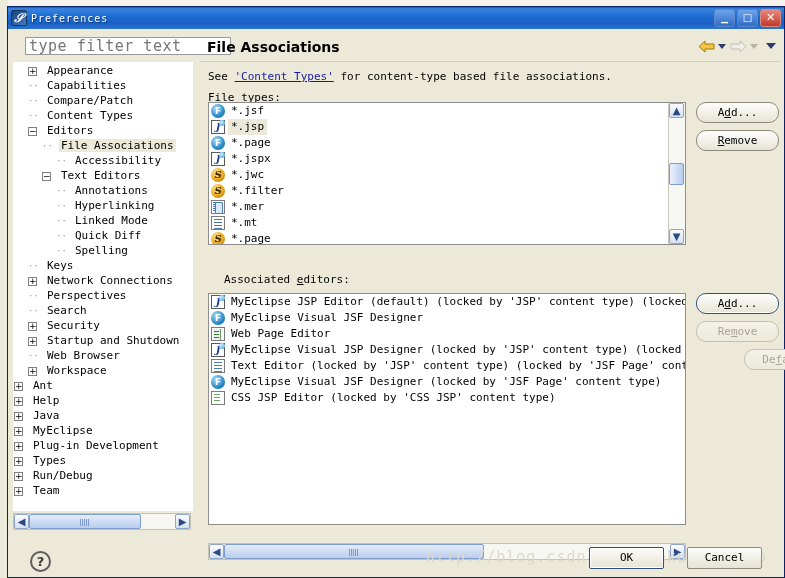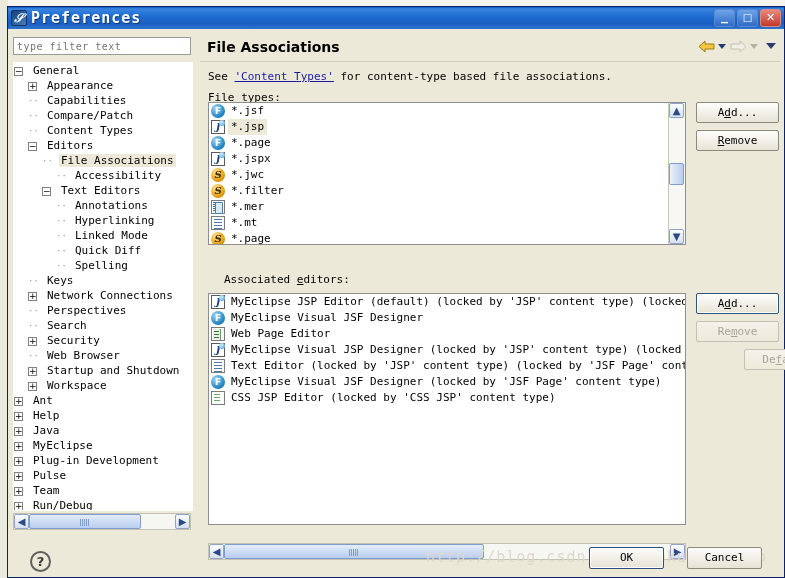--- a/index.html
+++ b/index.html
@@ -20,39 +20,39 @@
           background:#ece9d8;border:1px solid #0a246a;box-sizing:border-box;}
 
   
   #titlebar{position:relative;height:22px;
      background:linear-gradient(to bottom,#0a57c2 0%,#3b84e0 8%,#1f6ed4 40%,#1a5fc4 75%,#2c74cf 100%);
      display:flex;align-items:center;}
   #titlebar .tb-icon{width:16px;height:16px;margin:0 4px 0 3px;border-radius:2px;
      background:linear-gradient(135deg,#1a3f7a,#3f7fc4);border:1px solid #15355f;
      color:#fff;font-family:"DejaVu Serif",serif;font-style:italic;font-weight:bold;
      font-size:12px;line-height:15px;text-align:center;box-sizing:border-box;}
-  #titlebar .tb-title{color:#ffffff;font-family:"DejaVu Sans Mono",monospace;font-weight:bold;
-     font-size:15px;letter-spacing:1px;text-shadow:1px 1px 1px rgba(0,0,0,.45);}
+  #titlebar .tb-title{color:#ffffff;font-family:"DejaVu Sans Mono",monospace;font-weight:normal;
+     font-size:10px;letter-spacing:1px;text-shadow:1px 1px 1px rgba(0,0,0,.45);}
   #titlebar .tb-buttons{position:absolute;right:3px;top:2px;display:flex;gap:2px;}
   .tb-btn{width:21px;height:18px;border:1px solid #5b86c9;border-radius:3px;box-sizing:border-box;
      background:linear-gradient(to bottom,#6fa4ea,#2f6cc4);position:relative;}
   .tb-btn.close{background:linear-gradient(to bottom,#e98a7e,#c0392b);border-color:#d98b80;}
   .tb-btn .gl{position:absolute;left:0;right:0;top:0;bottom:0;color:#fff;font-size:11px;
      font-family:"DejaVu Sans",sans-serif;text-align:center;line-height:16px;font-weight:bold;}
   .tb-btn.min .gl{line-height:11px;font-size:14px;}
   .tb-btn.max .gl{font-size:10px;}
 
   
   #dlgbody{position:absolute;left:0;top:22px;width:100%;height:550px;}
 
   
   #leftpanel{position:absolute;left:5px;top:8px;width:180px;height:505px;}
-  #filter-input{width:178px;height:18px;box-sizing:border-box;border:1px solid #9a9a9a;
-     background:#ffffff;color:#b0b0b0;font-family:"DejaVu Sans Mono",monospace;font-size:10px;
-     padding:1px 3px;letter-spacing:0.5px;}
+  #filter-input{width:206px;height:18px;box-sizing:border-box;border:1px solid #9a9a9a;
+     background:#ffffff;color:#b0b0b0;font-family:"DejaVu Sans Mono",monospace;font-size:15px;
+     padding:1px 3px;letter-spacing:0.5px;margin-left:12px;}
   #tree{position:absolute;left:0;top:25px;width:178px;height:447px;background:#ffffff;
      border:1px solid #ffffff;overflow:hidden;}
   .tnode{height:15px;line-height:15px;white-space:nowrap;font-family:"DejaVu Sans Mono",monospace;
      font-size:11px;color:#000;position:relative;}
   .tnode .lbl{padding:0 2px;}
   .tnode.sel .lbl{background:#ece9d8;}
   .exp{display:inline-block;width:9px;height:9px;line-height:7px;font-size:9px;text-align:center;
      border:1px solid #808080;background:#fff;color:#000;vertical-align:middle;margin-right:3px;
      font-family:"DejaVu Sans",sans-serif;box-sizing:border-box;}
   .nub{display:inline-block;width:9px;margin-right:3px;color:#9a9a9a;text-align:center;
@@ -126,21 +126,21 @@
   .vbar .sb-arrow{width:15px;height:15px;}
   .vbar .vthumb{position:absolute;left:0;width:15px;height:22px;box-sizing:border-box;
      border:1px solid #7e9ccc;border-radius:2px;background:linear-gradient(to right,#eaf1fc,#b9cdee);}
 
   
   #editors-hbar{position:absolute;left:8px;top:508px;width:478px;height:17px;
      background:#f3f2ec;border:1px solid #c5c2b4;box-sizing:border-box;display:flex;align-items:center;}
 
   
   .sidebtn{position:absolute;width:83px;height:21px;box-sizing:border-box;
-     background:linear-gradient(to bottom,#fdfdfb,#e7e4d6);border:1px solid #8c8a7d;border-radius:2px;
+     background:linear-gradient(to bottom,#fdfdfb,#e7e4d6);border:1px solid #8c8a7d;border-radius:10px;
      font-family:"DejaVu Sans Mono",monospace;font-size:11px;color:#000;text-align:center;line-height:19px;}
   .sidebtn u{text-decoration:underline;}
   .sidebtn.focus{border:1px solid #30527f;box-shadow:inset 0 0 0 1px #ffffff;}
   .sidebtn.disabled{color:#a8a49a;border-color:#c3c0b4;background:linear-gradient(to bottom,#f4f2ea,#eceada);}
   #btn-add1{left:496px;top:67px;}
   #btn-remove1{left:496px;top:95px;}
   #btn-add2{left:496px;top:258px;}
   #btn-remove2{left:496px;top:286px;}
   #btn-default{left:496px;top:314px;margin-left:48px;}
 
@@ -180,50 +180,49 @@
         <span class="gl">✕</span>
       </div>
     </div>
   </div>
 
   <div id="dlgbody">
 
     <div id="leftpanel">
       <input id="filter-input" type="text" placeholder="type filter text" style="">
       <div id="tree">
-          <div class="tnode"><span style="display:inline-block;width:0px"></span><span class="exp">−</span><span class="dash"></span><span class="lbl">General</span></div>
           <div class="tnode"><span style="display:inline-block;width:14px"></span><span class="exp">+</span><span class="dash"></span><span class="lbl">Appearance</span></div>
           <div class="tnode"><span style="display:inline-block;width:14px"></span><span class="nub">··</span><span class="dash"></span><span class="lbl">Capabilities</span></div>
           <div class="tnode"><span style="display:inline-block;width:14px"></span><span class="nub">··</span><span class="dash"></span><span class="lbl">Compare/Patch</span></div>
           <div class="tnode"><span style="display:inline-block;width:14px"></span><span class="nub">··</span><span class="dash"></span><span class="lbl">Content Types</span></div>
           <div class="tnode"><span style="display:inline-block;width:14px"></span><span class="exp">−</span><span class="dash"></span><span class="lbl">Editors</span></div>
           <div class="tnode sel"><span style="display:inline-block;width:28px"></span><span class="nub">··</span><span class="dash"></span><span class="lbl">File Associations</span></div>
           <div class="tnode"><span style="display:inline-block;width:42px"></span><span class="nub">··</span><span class="dash"></span><span class="lbl">Accessibility</span></div>
           <div class="tnode"><span style="display:inline-block;width:28px"></span><span class="exp">−</span><span class="dash"></span><span class="lbl">Text Editors</span></div>
           <div class="tnode"><span style="display:inline-block;width:42px"></span><span class="nub">··</span><span class="dash"></span><span class="lbl">Annotations</span></div>
           <div class="tnode"><span style="display:inline-block;width:42px"></span><span class="nub">··</span><span class="dash"></span><span class="lbl">Hyperlinking</span></div>
           <div class="tnode"><span style="display:inline-block;width:42px"></span><span class="nub">··</span><span class="dash"></span><span class="lbl">Linked Mode</span></div>
           <div class="tnode"><span style="display:inline-block;width:42px"></span><span class="nub">··</span><span class="dash"></span><span class="lbl">Quick Diff</span></div>
           <div class="tnode"><span style="display:inline-block;width:42px"></span><span class="nub">··</span><span class="dash"></span><span class="lbl">Spelling</span></div>
           <div class="tnode"><span style="display:inline-block;width:14px"></span><span class="nub">··</span><span class="dash"></span><span class="lbl">Keys</span></div>
           <div class="tnode"><span style="display:inline-block;width:14px"></span><span class="exp">+</span><span class="dash"></span><span class="lbl">Network Connections</span></div>
           <div class="tnode"><span style="display:inline-block;width:14px"></span><span class="nub">··</span><span class="dash"></span><span class="lbl">Perspectives</span></div>
           <div class="tnode"><span style="display:inline-block;width:14px"></span><span class="nub">··</span><span class="dash"></span><span class="lbl">Search</span></div>
           <div class="tnode"><span style="display:inline-block;width:14px"></span><span class="exp">+</span><span class="dash"></span><span class="lbl">Security</span></div>
+          <div class="tnode"><span style="display:inline-block;width:14px"></span><span class="exp">+</span><span class="dash"></span><span class="lbl">Startup and Shutdown</span></div>
           <div class="tnode"><span style="display:inline-block;width:14px"></span><span class="nub">··</span><span class="dash"></span><span class="lbl">Web Browser</span></div>
-          <div class="tnode"><span style="display:inline-block;width:14px"></span><span class="exp">+</span><span class="dash"></span><span class="lbl">Startup and Shutdown</span></div>
           <div class="tnode"><span style="display:inline-block;width:14px"></span><span class="exp">+</span><span class="dash"></span><span class="lbl">Workspace</span></div>
           <div class="tnode"><span style="display:inline-block;width:0px"></span><span class="exp">+</span><span class="dash"></span><span class="lbl">Ant</span></div>
           <div class="tnode"><span style="display:inline-block;width:0px"></span><span class="exp">+</span><span class="dash"></span><span class="lbl">Help</span></div>
           <div class="tnode"><span style="display:inline-block;width:0px"></span><span class="exp">+</span><span class="dash"></span><span class="lbl">Java</span></div>
           <div class="tnode"><span style="display:inline-block;width:0px"></span><span class="exp">+</span><span class="dash"></span><span class="lbl">MyEclipse</span></div>
           <div class="tnode"><span style="display:inline-block;width:0px"></span><span class="exp">+</span><span class="dash"></span><span class="lbl">Plug-in Development</span></div>
-          <div class="tnode"><span style="display:inline-block;width:0px"></span><span class="exp">+</span><span class="dash"></span><span class="lbl">Pulse</span></div>
+          <div class="tnode"><span style="display:inline-block;width:0px"></span><span class="exp">+</span><span class="dash"></span><span class="lbl">Types</span></div>
+          <div class="tnode"><span style="display:inline-block;width:0px"></span><span class="exp">+</span><span class="dash"></span><span class="lbl">Run/Debug</span></div>
           <div class="tnode"><span style="display:inline-block;width:0px"></span><span class="exp">+</span><span class="dash"></span><span class="lbl">Team</span></div>
-          <div class="tnode"><span style="display:inline-block;width:0px"></span><span class="exp">+</span><span class="dash"></span><span class="lbl">Run/Debug</span></div>
         </div>
       <div id="left-hbar">
         <div class="sb-arrow">◀</div>
         <div class="sb-track">
           <div class="sb-thumb" style="left:0;width:112px;">
             <div class="sb-grip"></div>
           </div>
         </div>
         <div class="sb-arrow">▶</div>
       </div>

